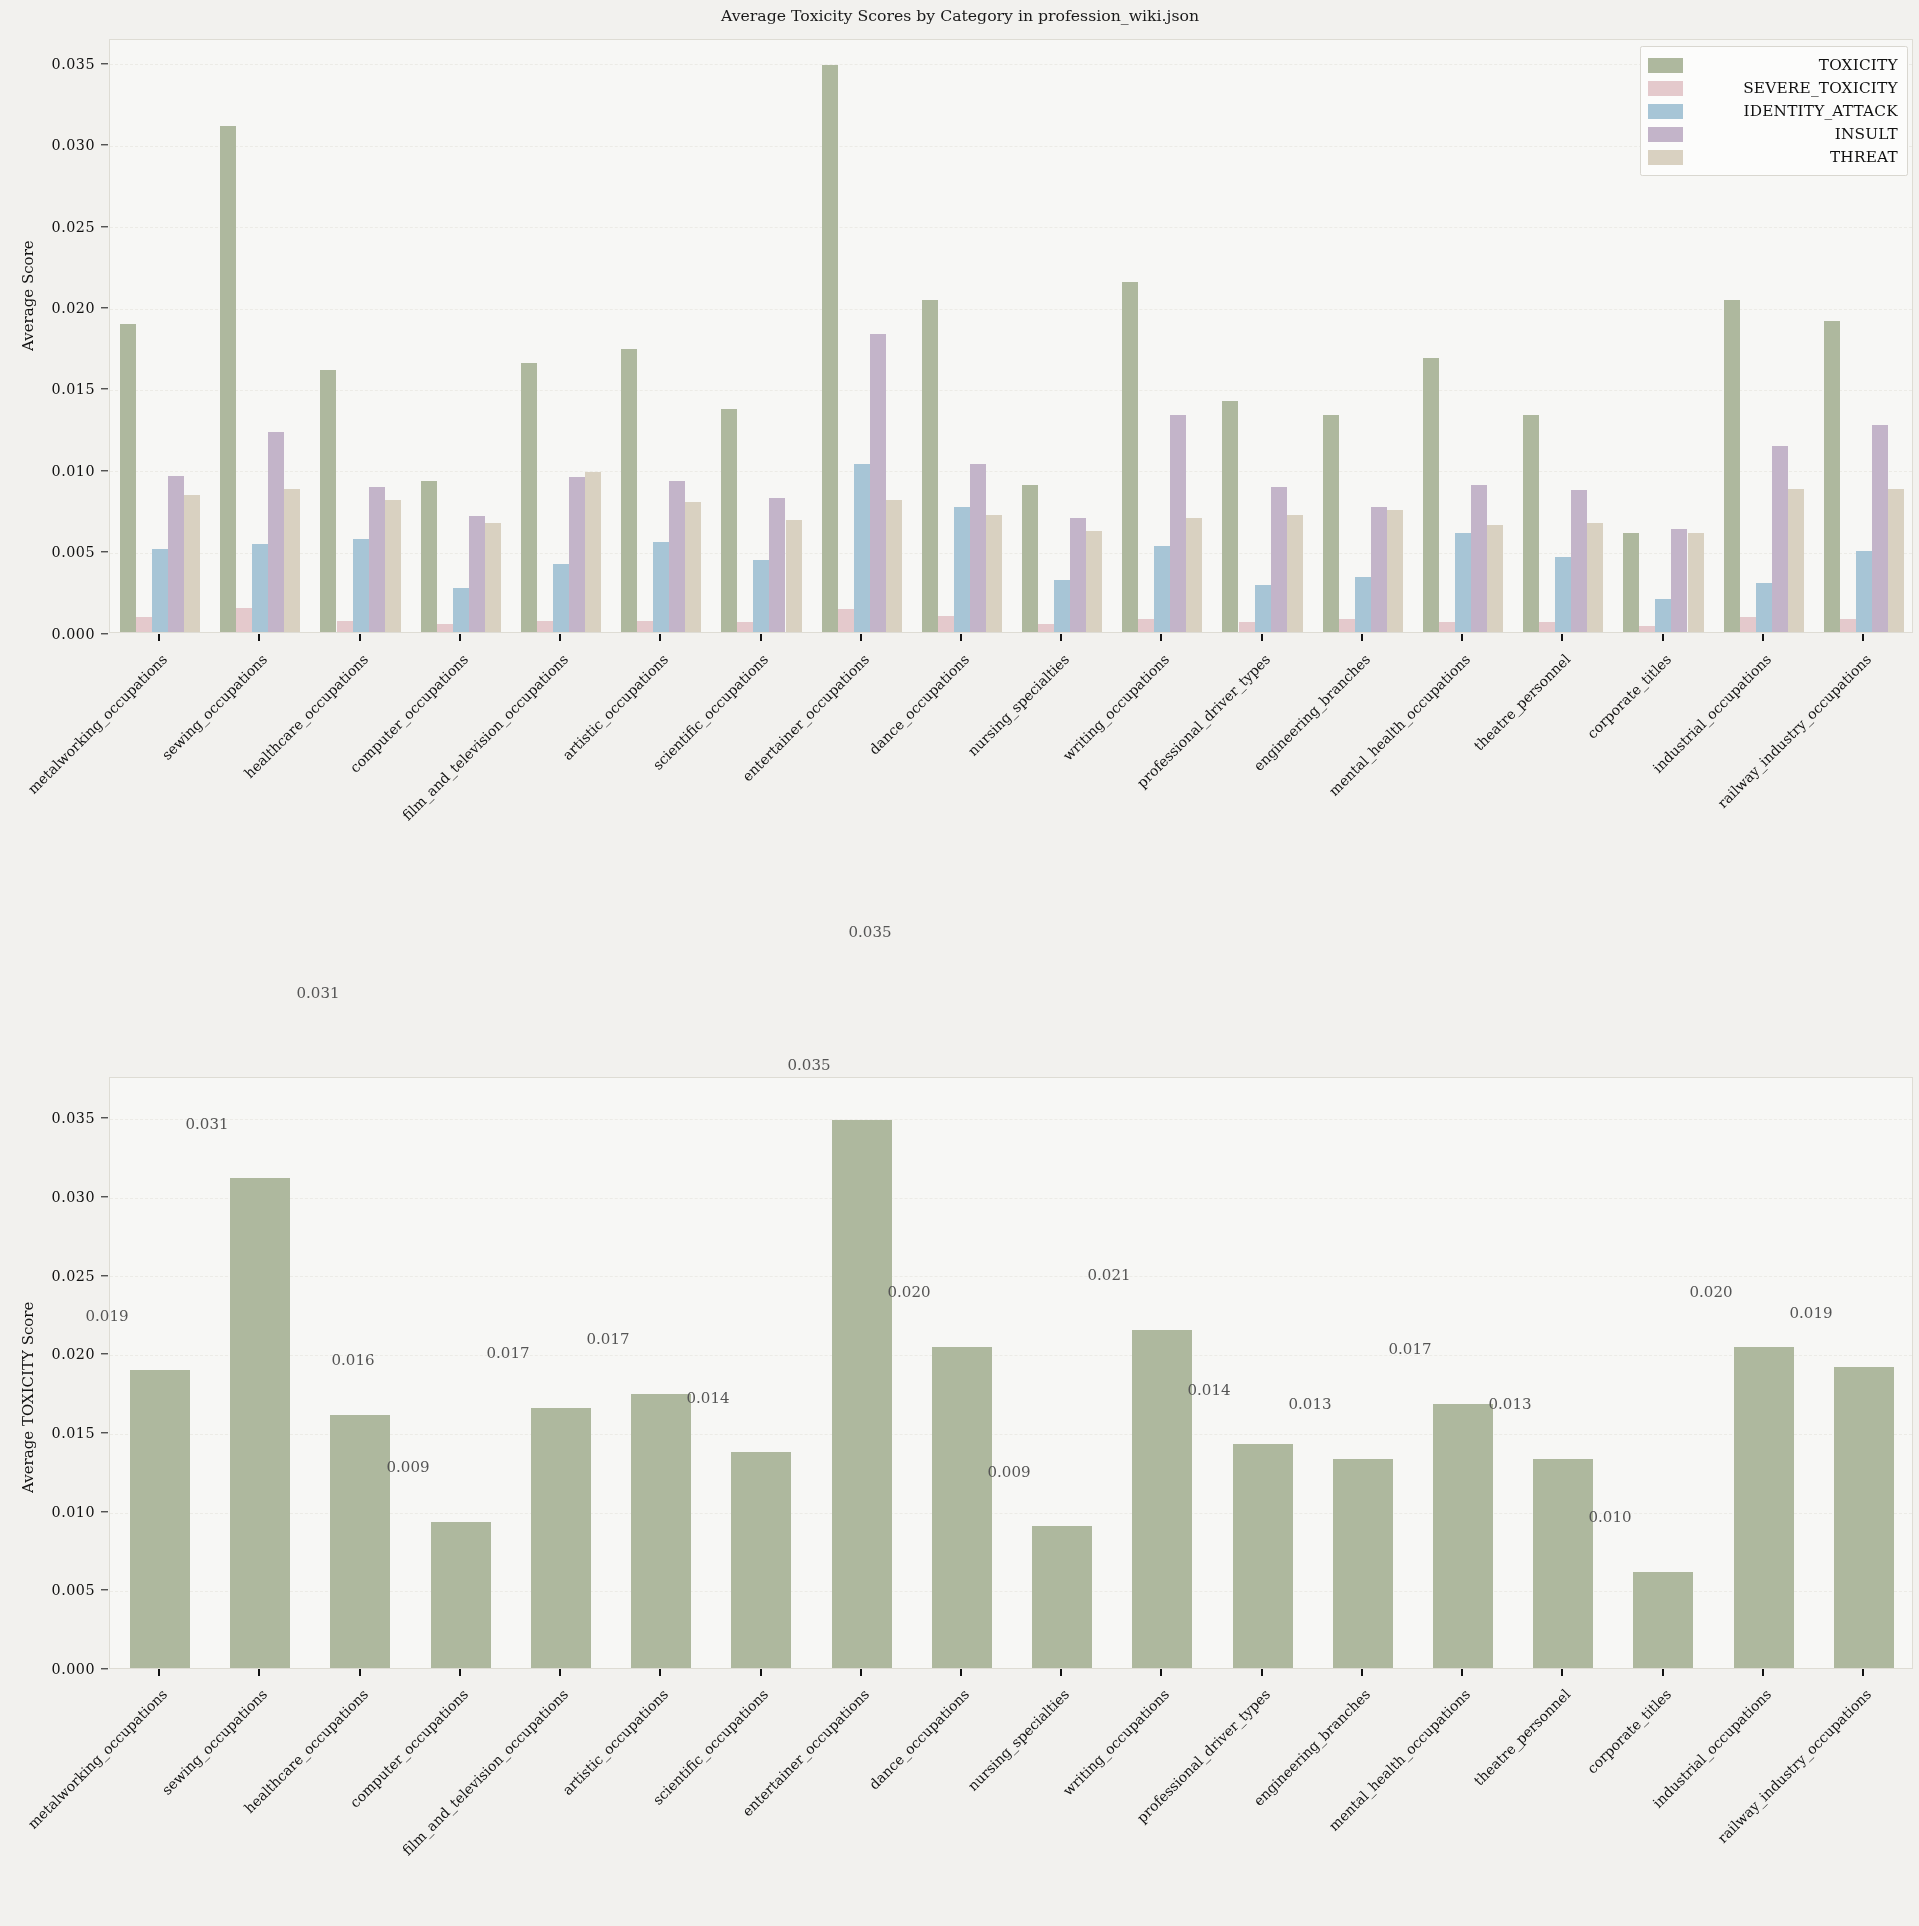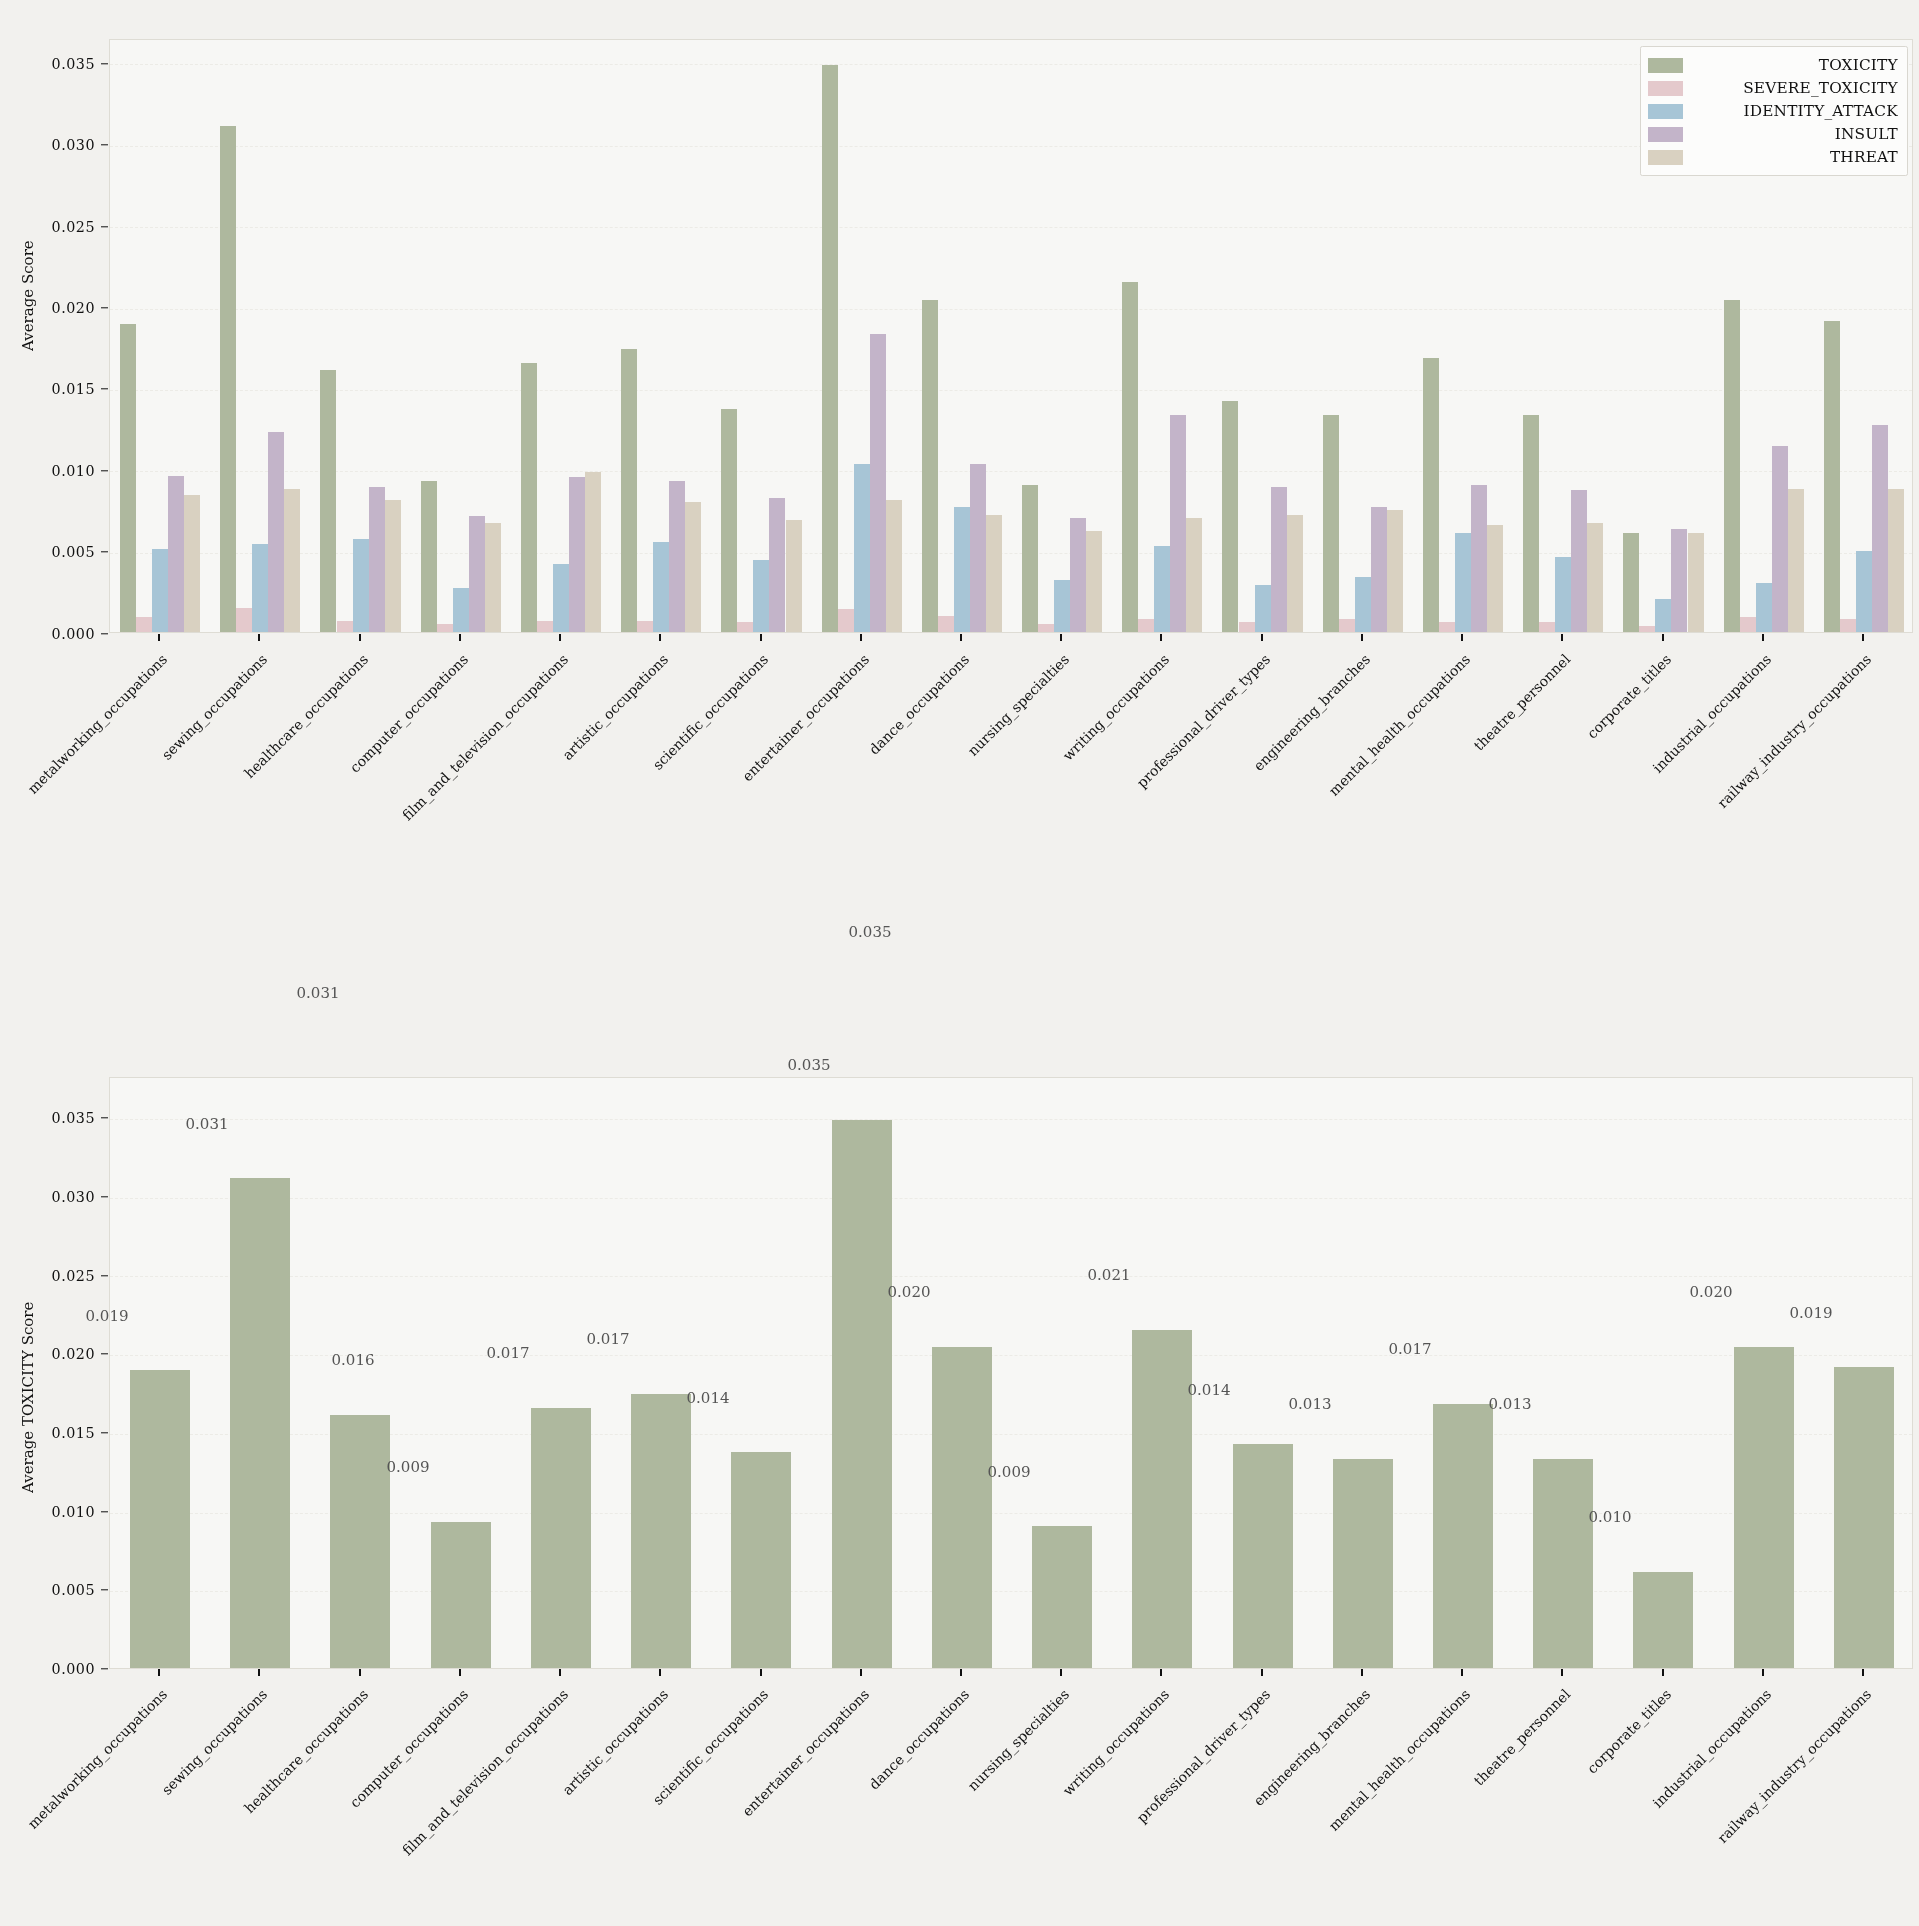--- a/index.html
+++ b/index.html
@@ -84,20 +84,21 @@
   }
   .legend-text{font-size:15.3px;color:#111;white-space:nowrap;letter-spacing:0.2px;}
 </style>
 </head>
 <body>
 
 <div class="figure">
 
   <div class="panel" id="panel-top" style="left:0;top:0;width:1920px;height:856px;">
 
+    <div class="plot-title" style="top:5.5px;left:0;">Average Toxicity Scores by Category in profession_wiki.json</div>
 
     <div class="ylabel" style="left:18.5px;top:351px;">Average Score</div>
 
     <div id="yticks-top">
         <div class="ytick-label" style="top: 634px; left: 0px; width: 95px;">0.000</div>
         <div class="ytick-mark" style="top: 634px; left: 101px;"></div>
         <div class="ytick-label" style="top: 552px; left: 0px; width: 95px;">0.005</div>
         <div class="ytick-mark" style="top: 552px; left: 101px;"></div>
         <div class="ytick-label" style="top: 471px; left: 0px; width: 95px;">0.010</div>
         <div class="ytick-mark" style="top: 471px; left: 101px;"></div>

